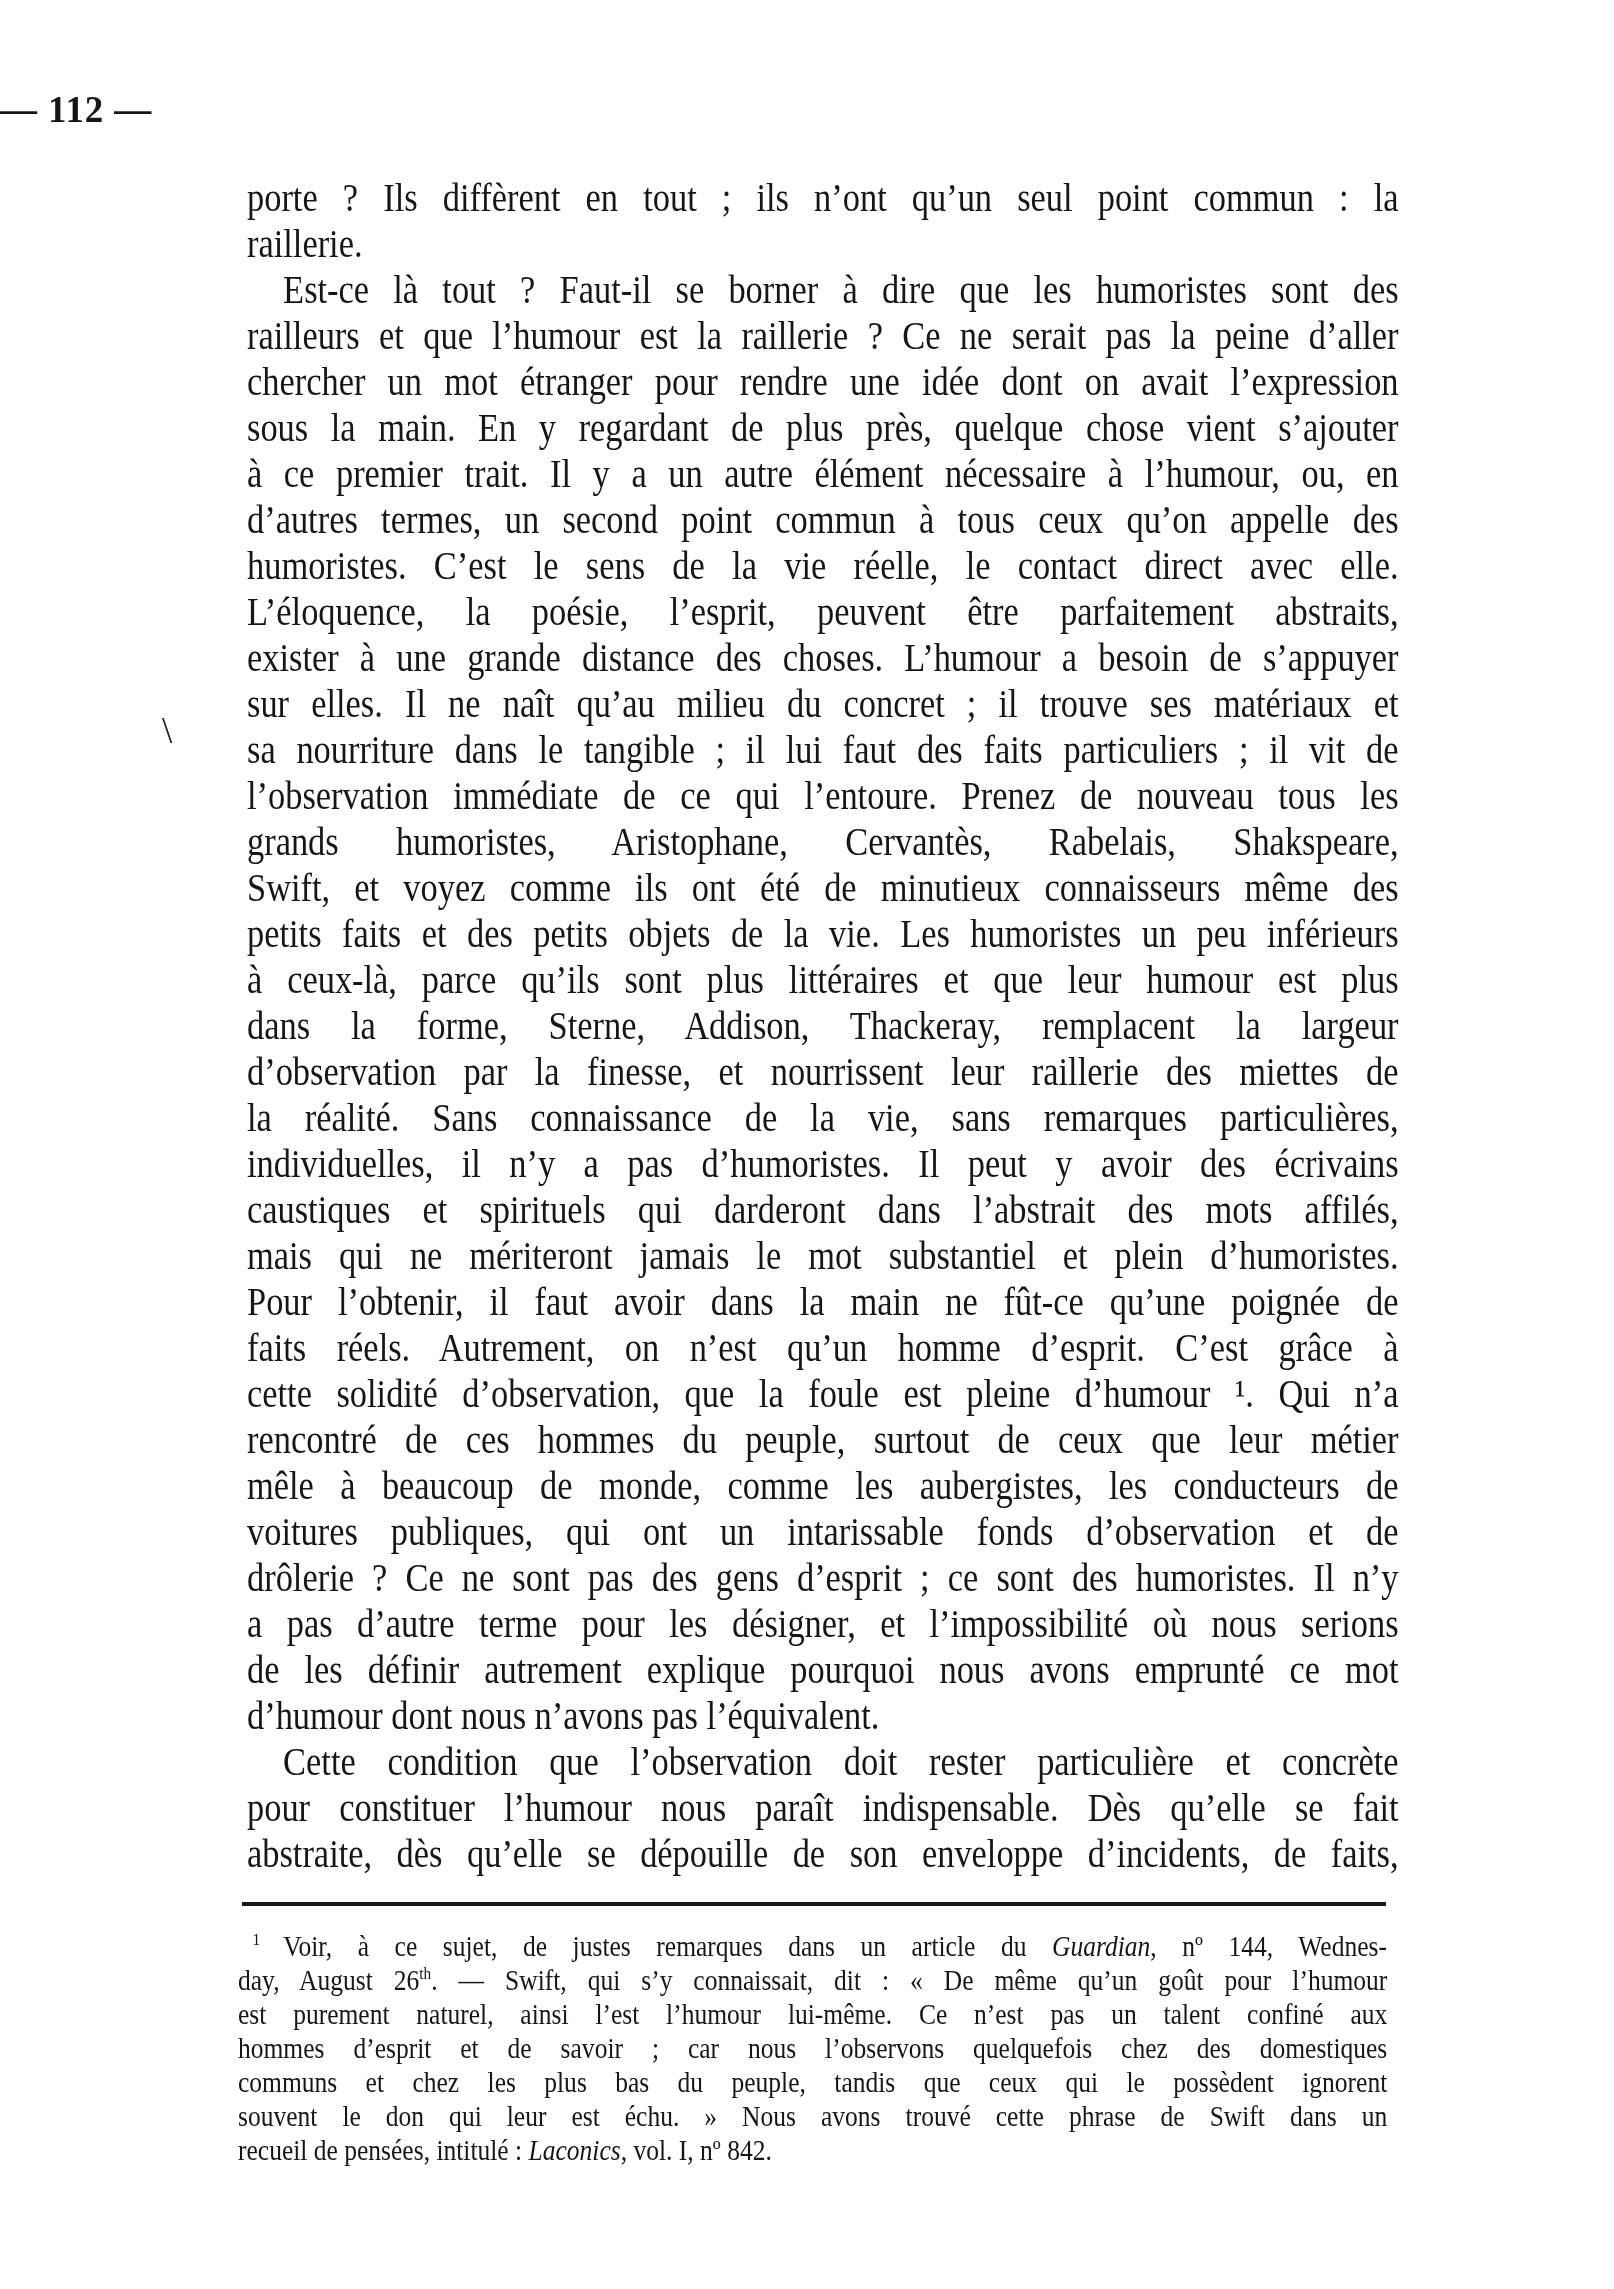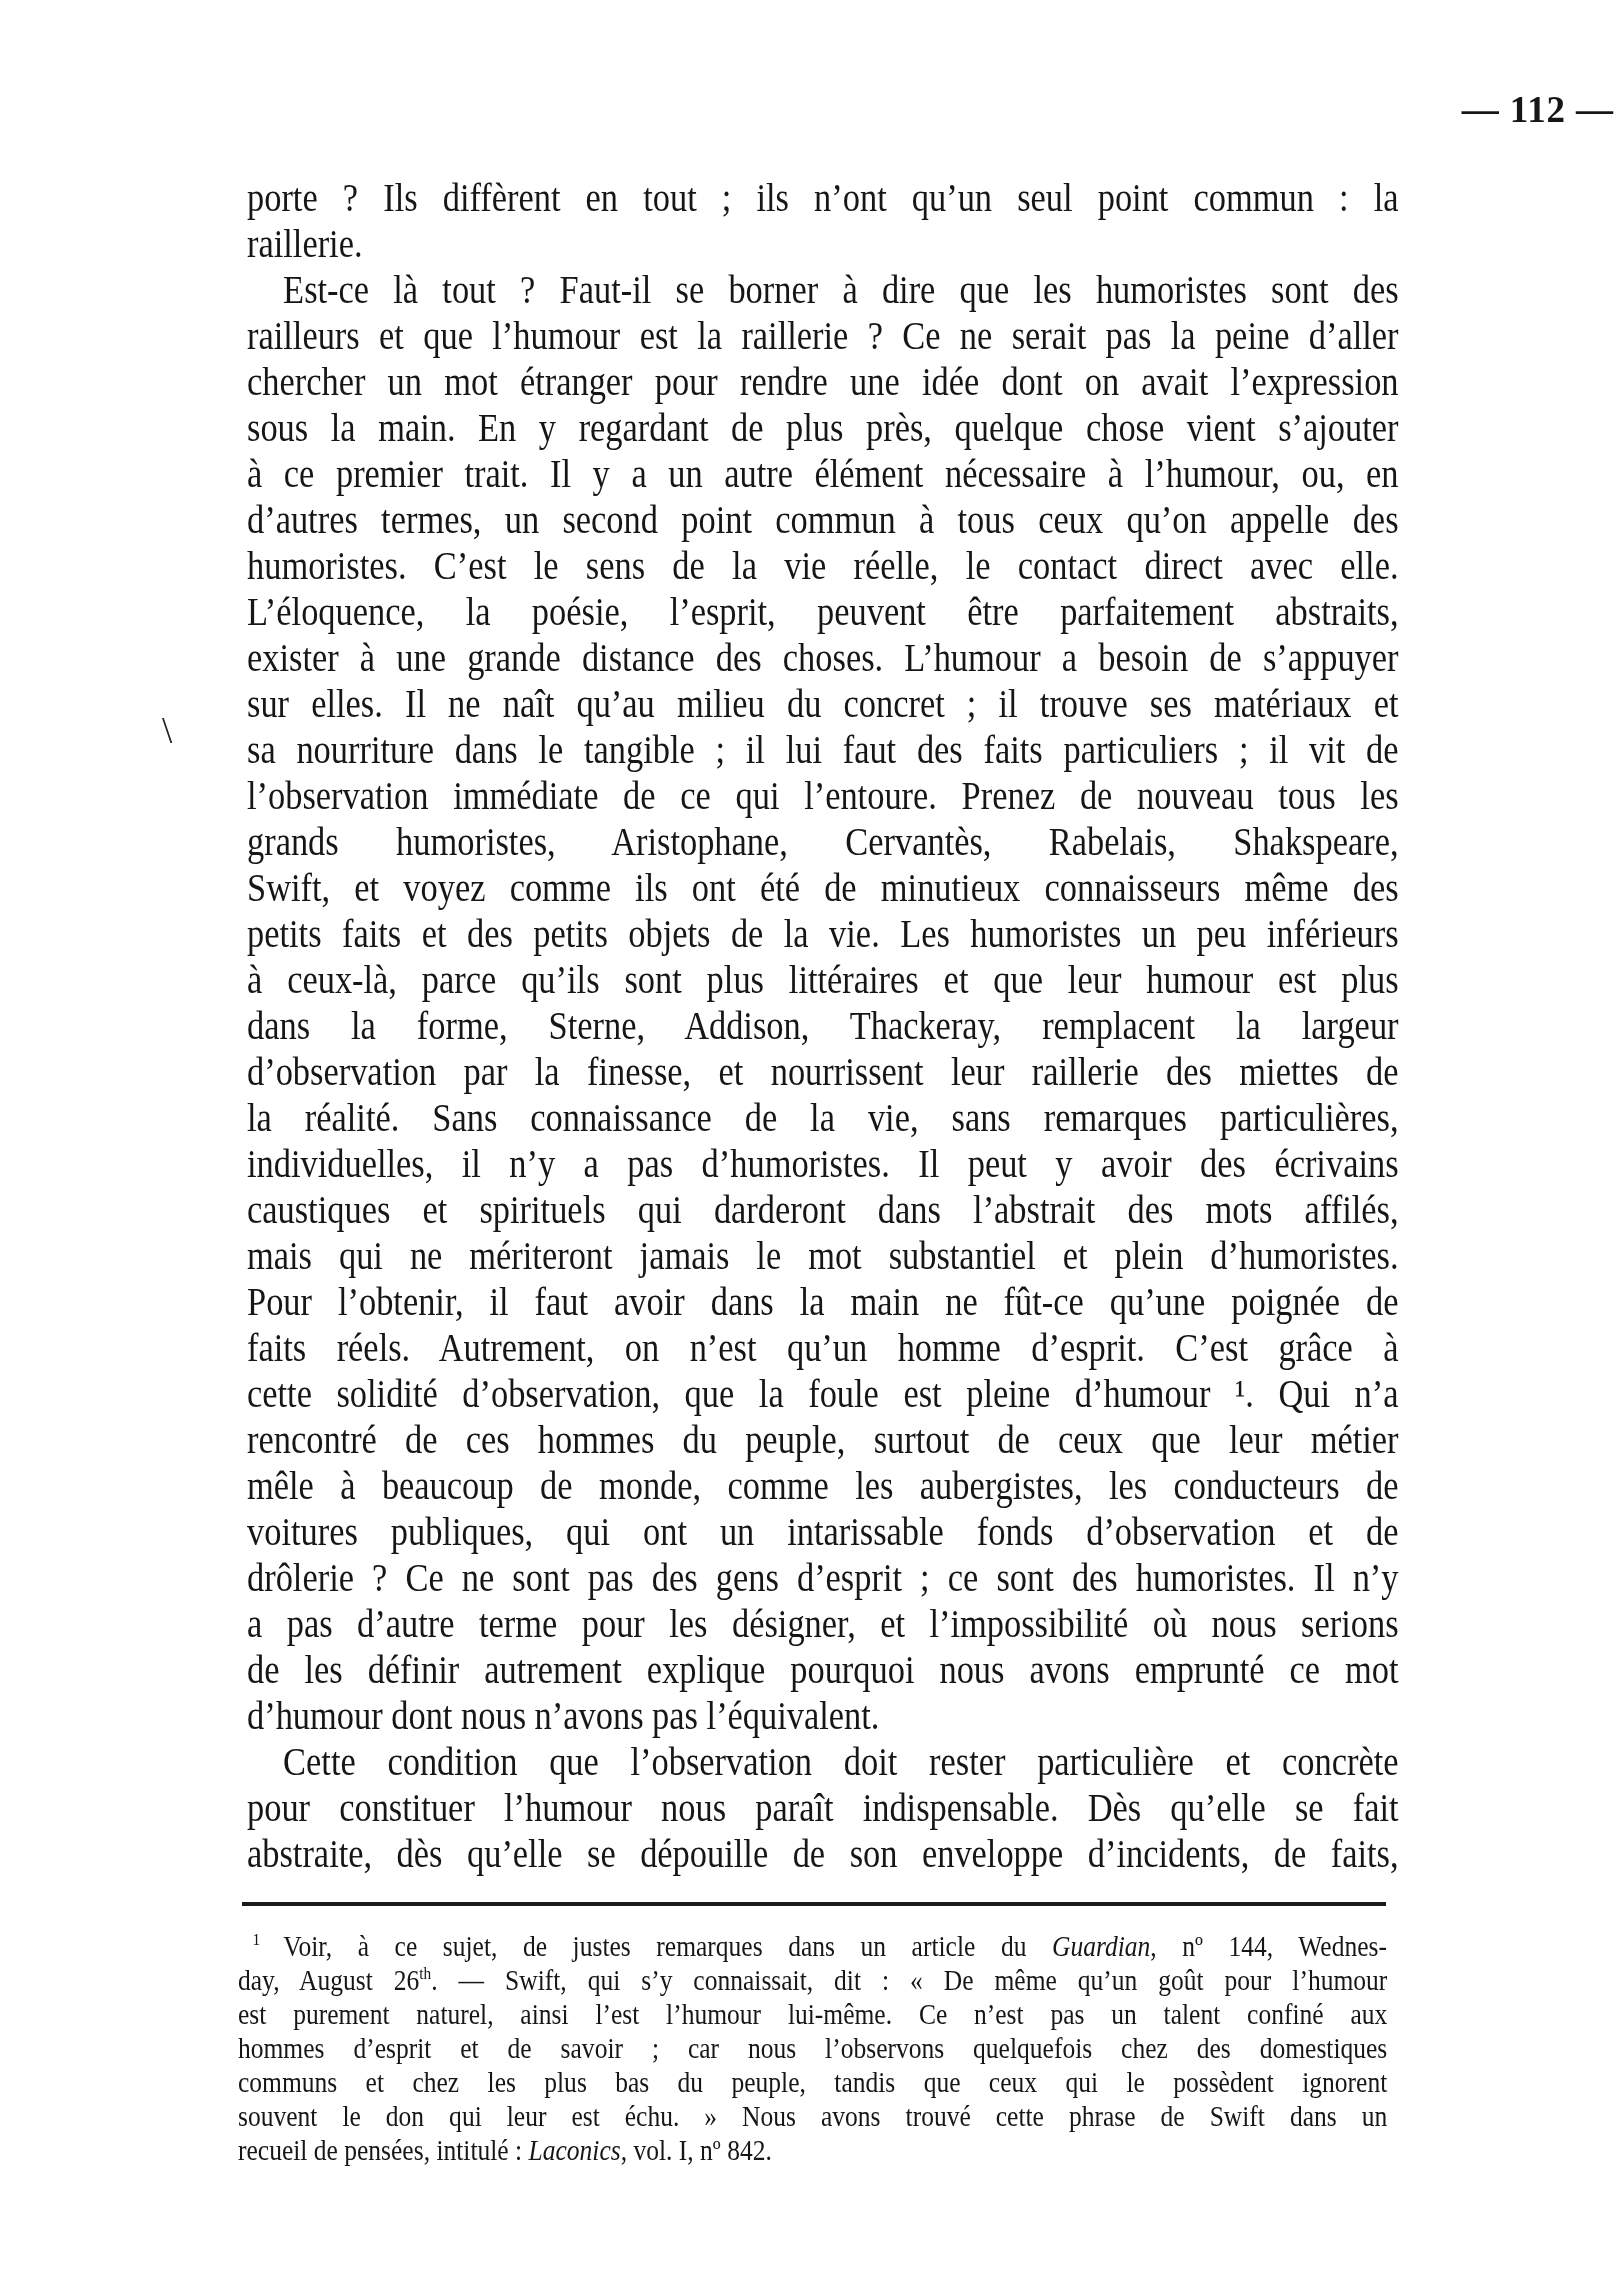--- a/index.html
+++ b/index.html
@@ -1,19 +1,19 @@
 <!DOCTYPE html>
 <html style="font-size:14.8px"><head>
 <meta charset="utf-8">
 <style>
   html, body { margin: 0; padding: 0; background: #ffffff; }
   body { width: 1614px; height: 2290px; position: relative; overflow: hidden; color: #161616; }
   .page-number {
     position: absolute; top: 88px; left: 0; width: 100%;
-    text-align: right; font-family: "Liberation Serif", serif;
+    text-align: left; font-family: "Liberation Serif", serif;
     font-size: 37px; font-weight: bold; letter-spacing: 0.9px;
   }
   .body-text {
     position: absolute; left: 247px; top: 175px; width: 1152px;
     font-family: "Liberation Serif", serif; font-size: 40px;
     line-height: 46px; transform: scaleX(0.86); transform-origin: left top;
   }
   .line { display: block; white-space: nowrap; text-align: justify; text-align-last: justify; width: 1339px; height: 46px; overflow: visible; }
   .line.last { text-align-last: left; }
   .line.indent { padding-left: 42px; width: 1297px; }

